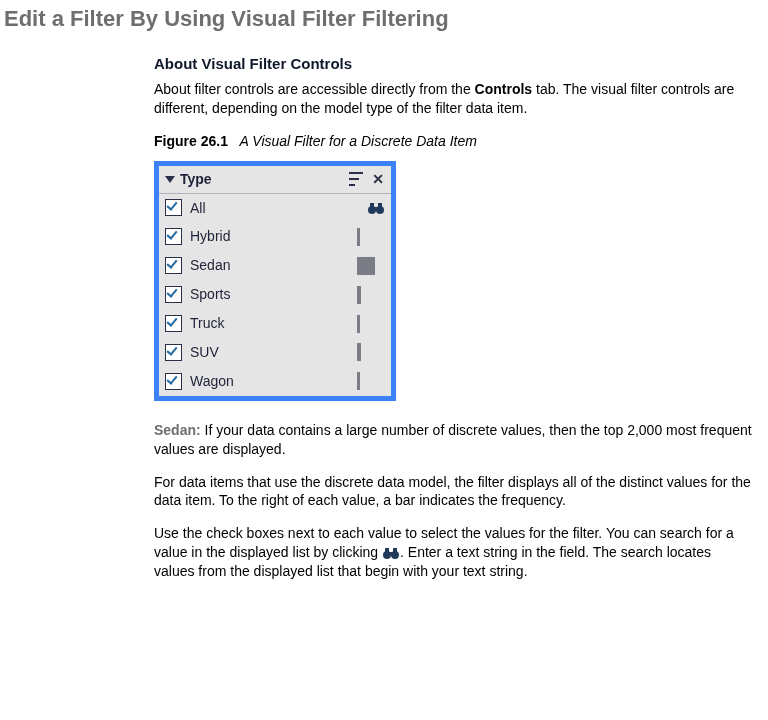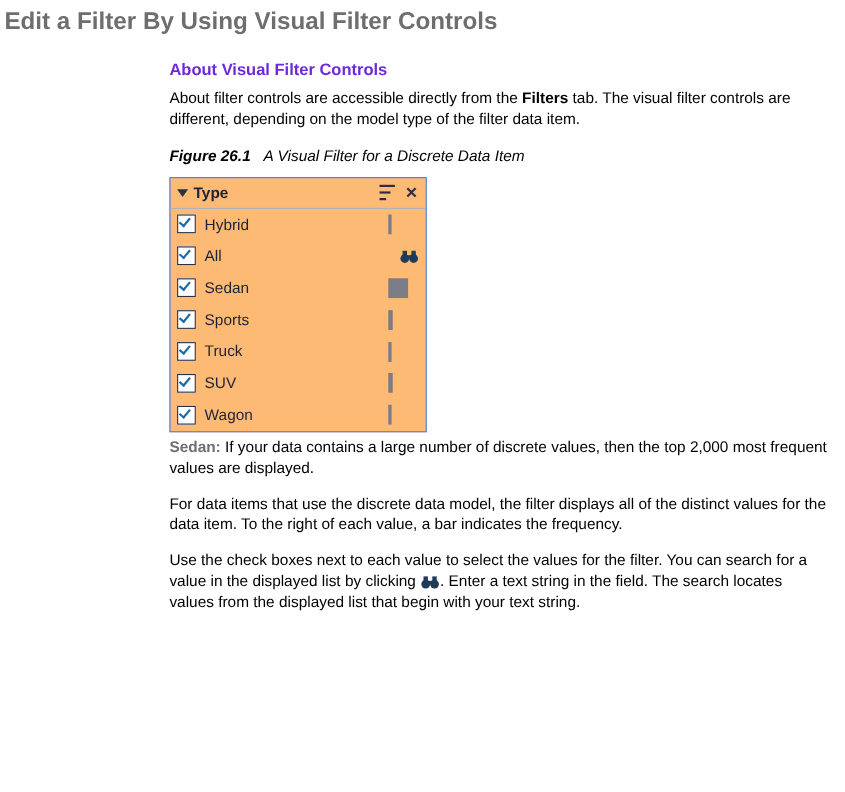--- a/index.html
+++ b/index.html
@@ -18,46 +18,45 @@
     color: #6e6e6e;
     margin: 0 0 20px 0;
   }
   .content {
     margin-left: 150px;
     max-width: 600px;
   }
   .section-h {
     font-size: 15px;
     font-weight: bold;
-    color: #6d28d9;
+    color: #0f172a;
     margin: 10px 0 6px 0;
   }
   .para {
     margin: 0 0 14px 0;
     color: #000;
   }
   .para.fig-cap {
     margin: 4px 0 10px 0;
   }
   .fig-cap .fig-label {
     font-weight: bold;
-    font-style: italic;
   }
   .fig-cap .fig-title {
     font-style: italic;
   }
   .bold { font-weight: bold; }
   .note-label { font-weight: bold; color:#6e6e6e; }
 
   
   .filter-panel {
     width: 232px;
-    border: 1px solid #3b82f6;
-    background: #fdba74;
-    margin: 6px 0 4px 0;
+    border: 5px solid #3b82f6;
+    background: #e5e5e5;
+    margin: 6px 0 20px 0;
     font-family: Arial, Helvetica, sans-serif;
   }
   .fp-header {
     display: flex;
     align-items: center;
     padding: 4px 6px;
     border-bottom: 1px solid #b0b3bd;
     color: #2b2f45;
   }
   .fp-caret {
@@ -141,69 +140,69 @@
   .inline-binoc {
     display:inline-block;
     vertical-align:-3px;
     width:18px;
     height:14px;
   }
 </style>
 </head>
 <body>
 
-<h1 class="page-title">Edit a Filter By Using Visual Filter Controls</h1>
+<h1 class="page-title">Edit a Filter By Using Visual Filter Filtering</h1>
 
 <div class="content">
 
   <div class="section-h">About Visual Filter Controls</div>
   <p class="para">
-    <span>About filter controls are accessible directly from the </span><span class="bold">Filters</span><span> tab. The visual filter controls are different, depending on the model type of the filter data item.</span>
+    <span>About filter controls are accessible directly from the </span><span class="bold">Controls</span><span> tab. The visual filter controls are different, depending on the model type of the filter data item.</span>
   </p>
 
   <p class="para fig-cap">
     <span class="fig-label">Figure 26.1</span>&nbsp;&nbsp;&nbsp;<span class="fig-title">A Visual Filter for a Discrete Data Item</span>
   </p>
 
   <div class="filter-panel">
     <div class="fp-header">
       <span class="fp-caret"></span>
       <span class="fp-title">Type</span>
       <span class="fp-sort">
           <span></span>
           <span></span>
           <span></span>
         </span>
       <span class="fp-close">✕</span>
     </div>
     <div id="fp-rows">
         <div class="fp-row">
           <span class="chk"></span>
-          <span class="row-label">Hybrid</span>
-          <span class="row-bar-wrap">
-            <span class="row-bar" style="width: 3px;"></span>
-          </span>
-        </div>
-        <div class="fp-row">
-          <span class="chk"></span>
           <span class="row-label">All</span>
           <span class="binoc">
             <svg viewBox="0 0 18 14">
               <g fill="#1f3a5a">
                 <circle cx="5" cy="9" r="4"></circle>
                 <circle cx="13" cy="9" r="4"></circle>
                 <rect x="6" y="6" width="6" height="3"></rect>
                 <rect x="3" y="2" width="4" height="4"></rect>
                 <rect x="11" y="2" width="4" height="4"></rect>
               </g>
             </svg>
           </span>
         </div>
         <div class="fp-row">
           <span class="chk"></span>
+          <span class="row-label">Hybrid</span>
+          <span class="row-bar-wrap">
+            <span class="row-bar" style="width: 3px;"></span>
+          </span>
+        </div>
+        <div class="fp-row">
+          <span class="chk"></span>
           <span class="row-label">Sedan</span>
           <span class="row-bar-wrap">
             <span class="row-bar" style="width: 18px;"></span>
           </span>
         </div>
         <div class="fp-row">
           <span class="chk"></span>
           <span class="row-label">Sports</span>
           <span class="row-bar-wrap">
             <span class="row-bar" style="width: 4px;"></span>

